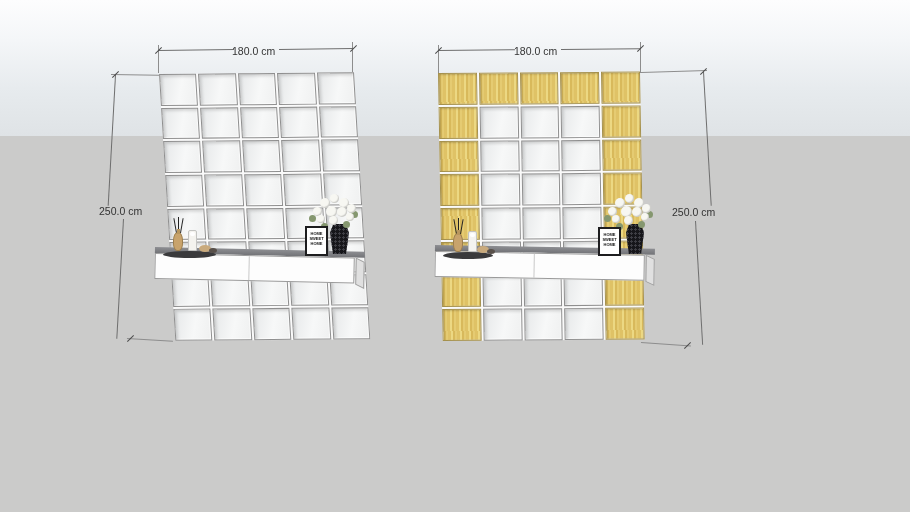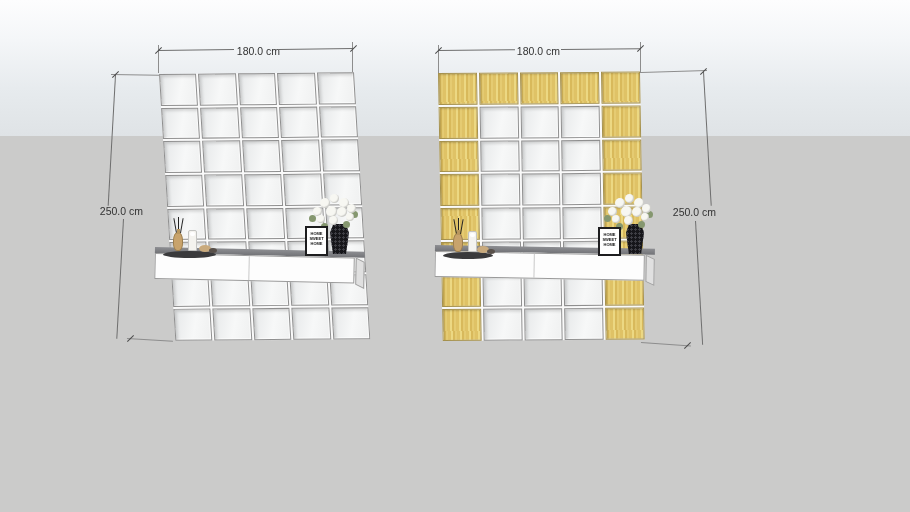--- a/index.html
+++ b/index.html
@@ -63,21 +63,21 @@
   .bloom{position:absolute;border-radius:50%;background:#f7f7f2;
     box-shadow:inset -1px -1px 1px rgba(0,0,0,.18);}
   .leaf{position:absolute;border-radius:50%;background:#85976f;}
 
   
   .dim-h{position:absolute;height:1px;background:#6e6e6e;transform-origin:left center;}
   .dim-v{position:absolute;width:1px;background:#6e6e6e;transform-origin:top left;}
   .ext{background:#8d8d8d;}
   .tick{position:absolute;width:9px;height:1px;background:#4c4c4c;transform:rotate(-45deg);}
   .dim-label{position:absolute;font-size:10.5px;color:#333;white-space:nowrap;
-    text-align:right;width:48px;}
+    text-align:left;width:48px;}
 </style>
 </head>
 <body>
 
 <div id="viewport">
   <div class="sky"></div>
   <div class="ground"></div>
 
   <div class="wall wall-left">
       <div class="tile mirror"></div>

